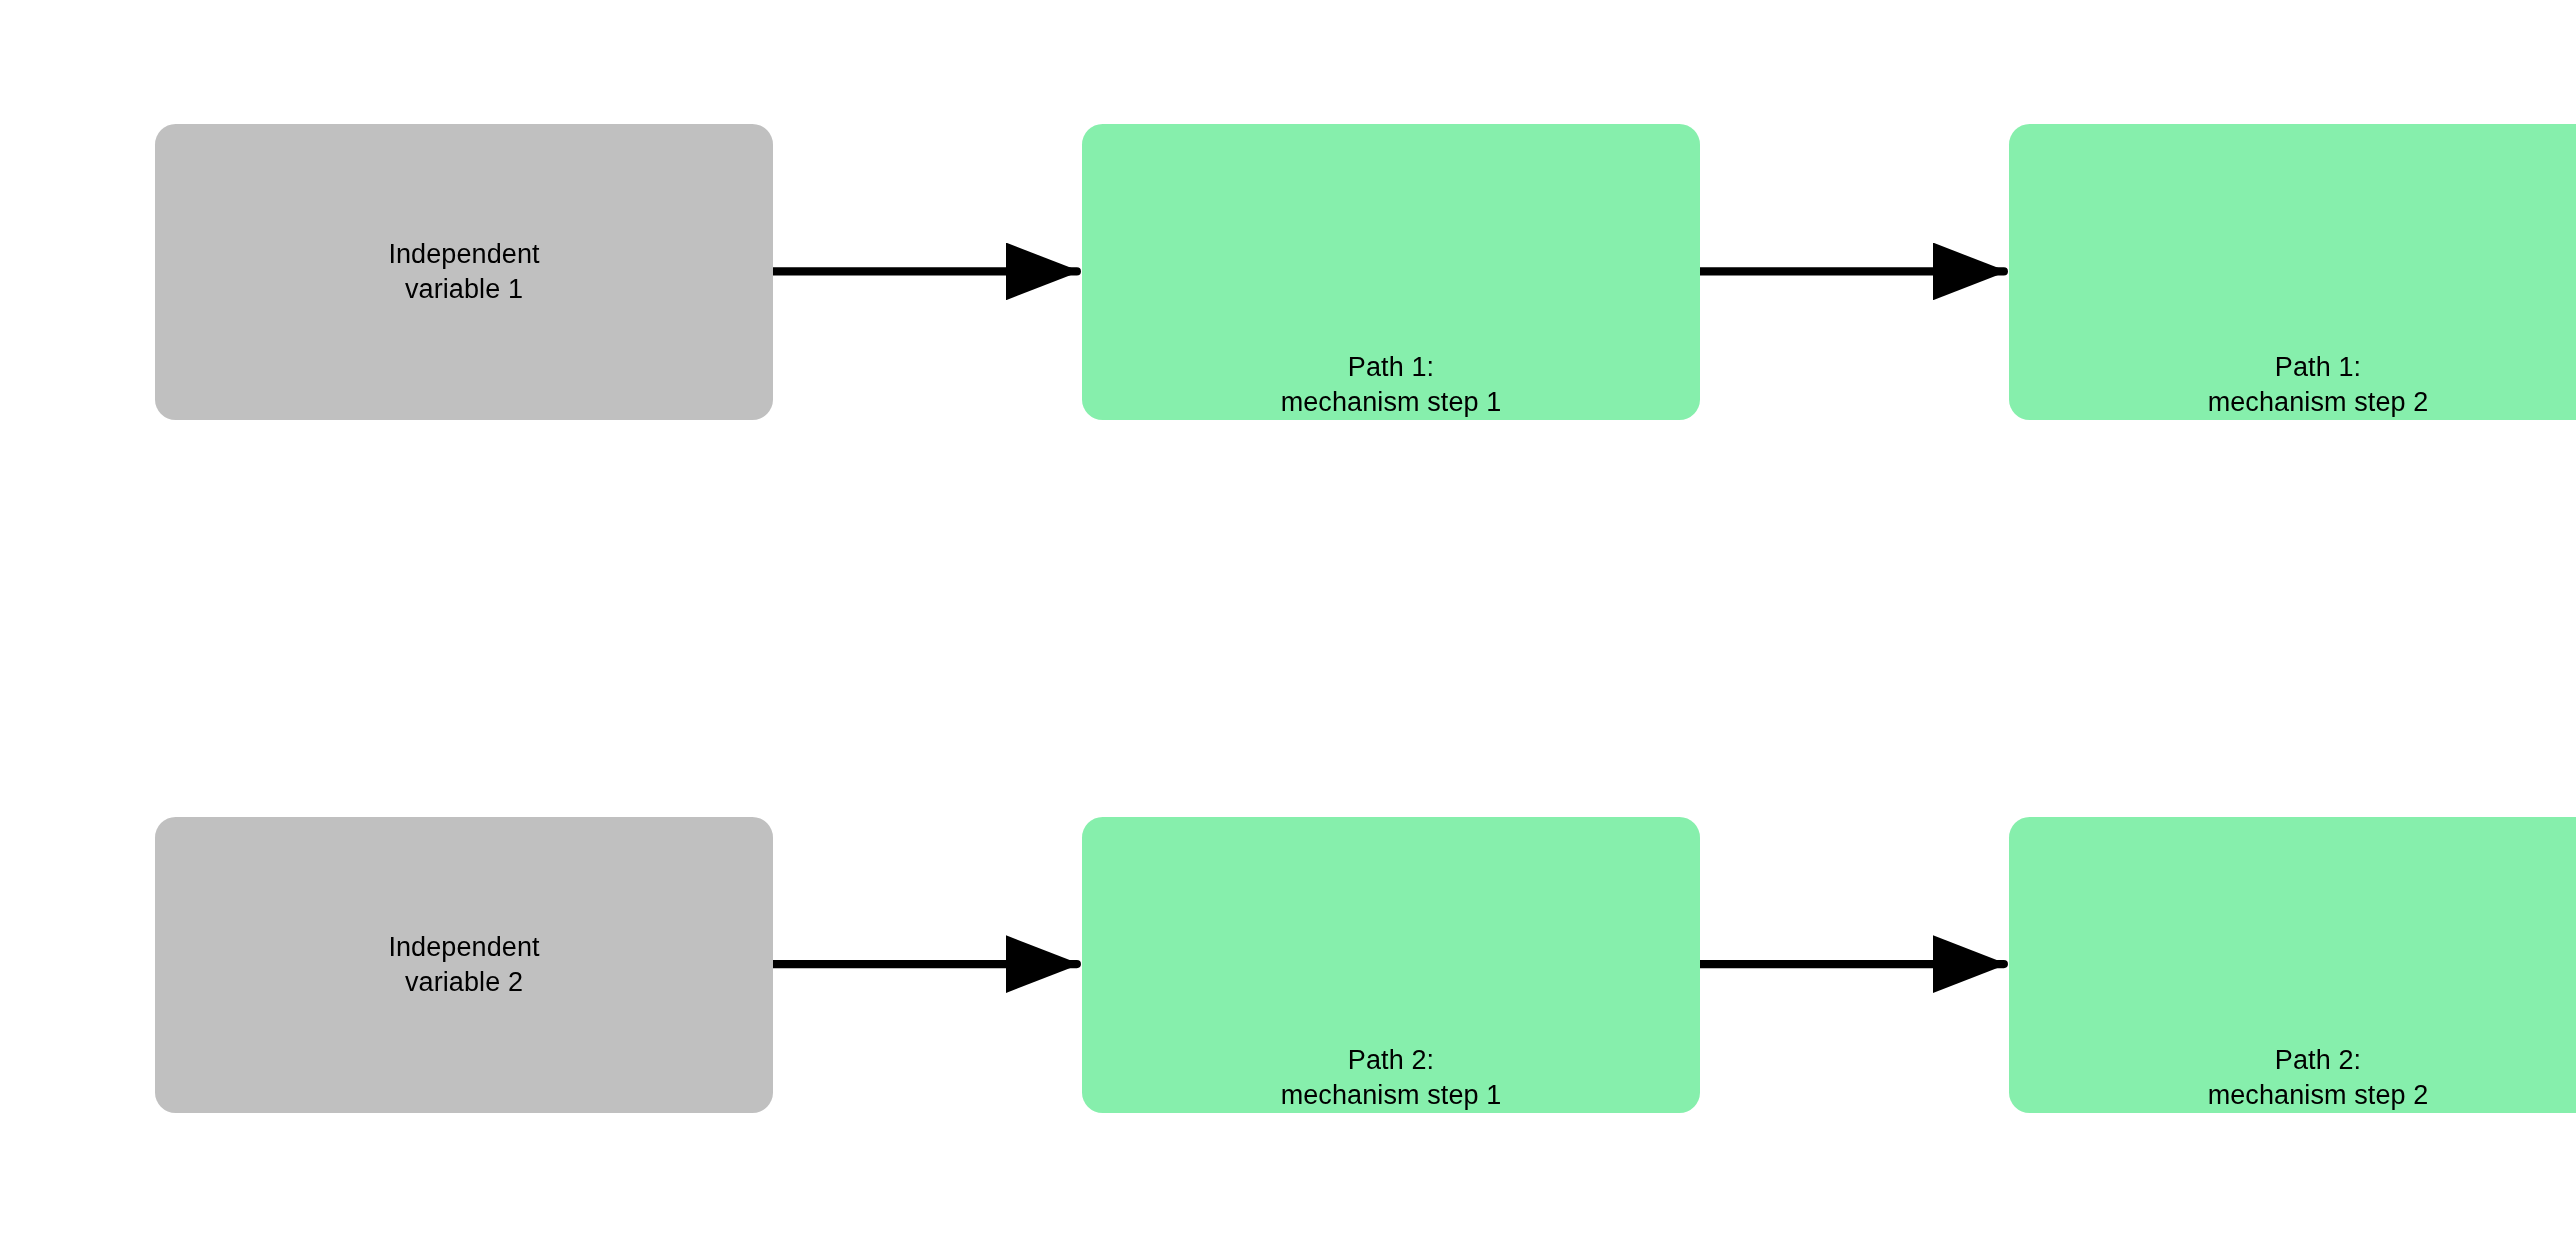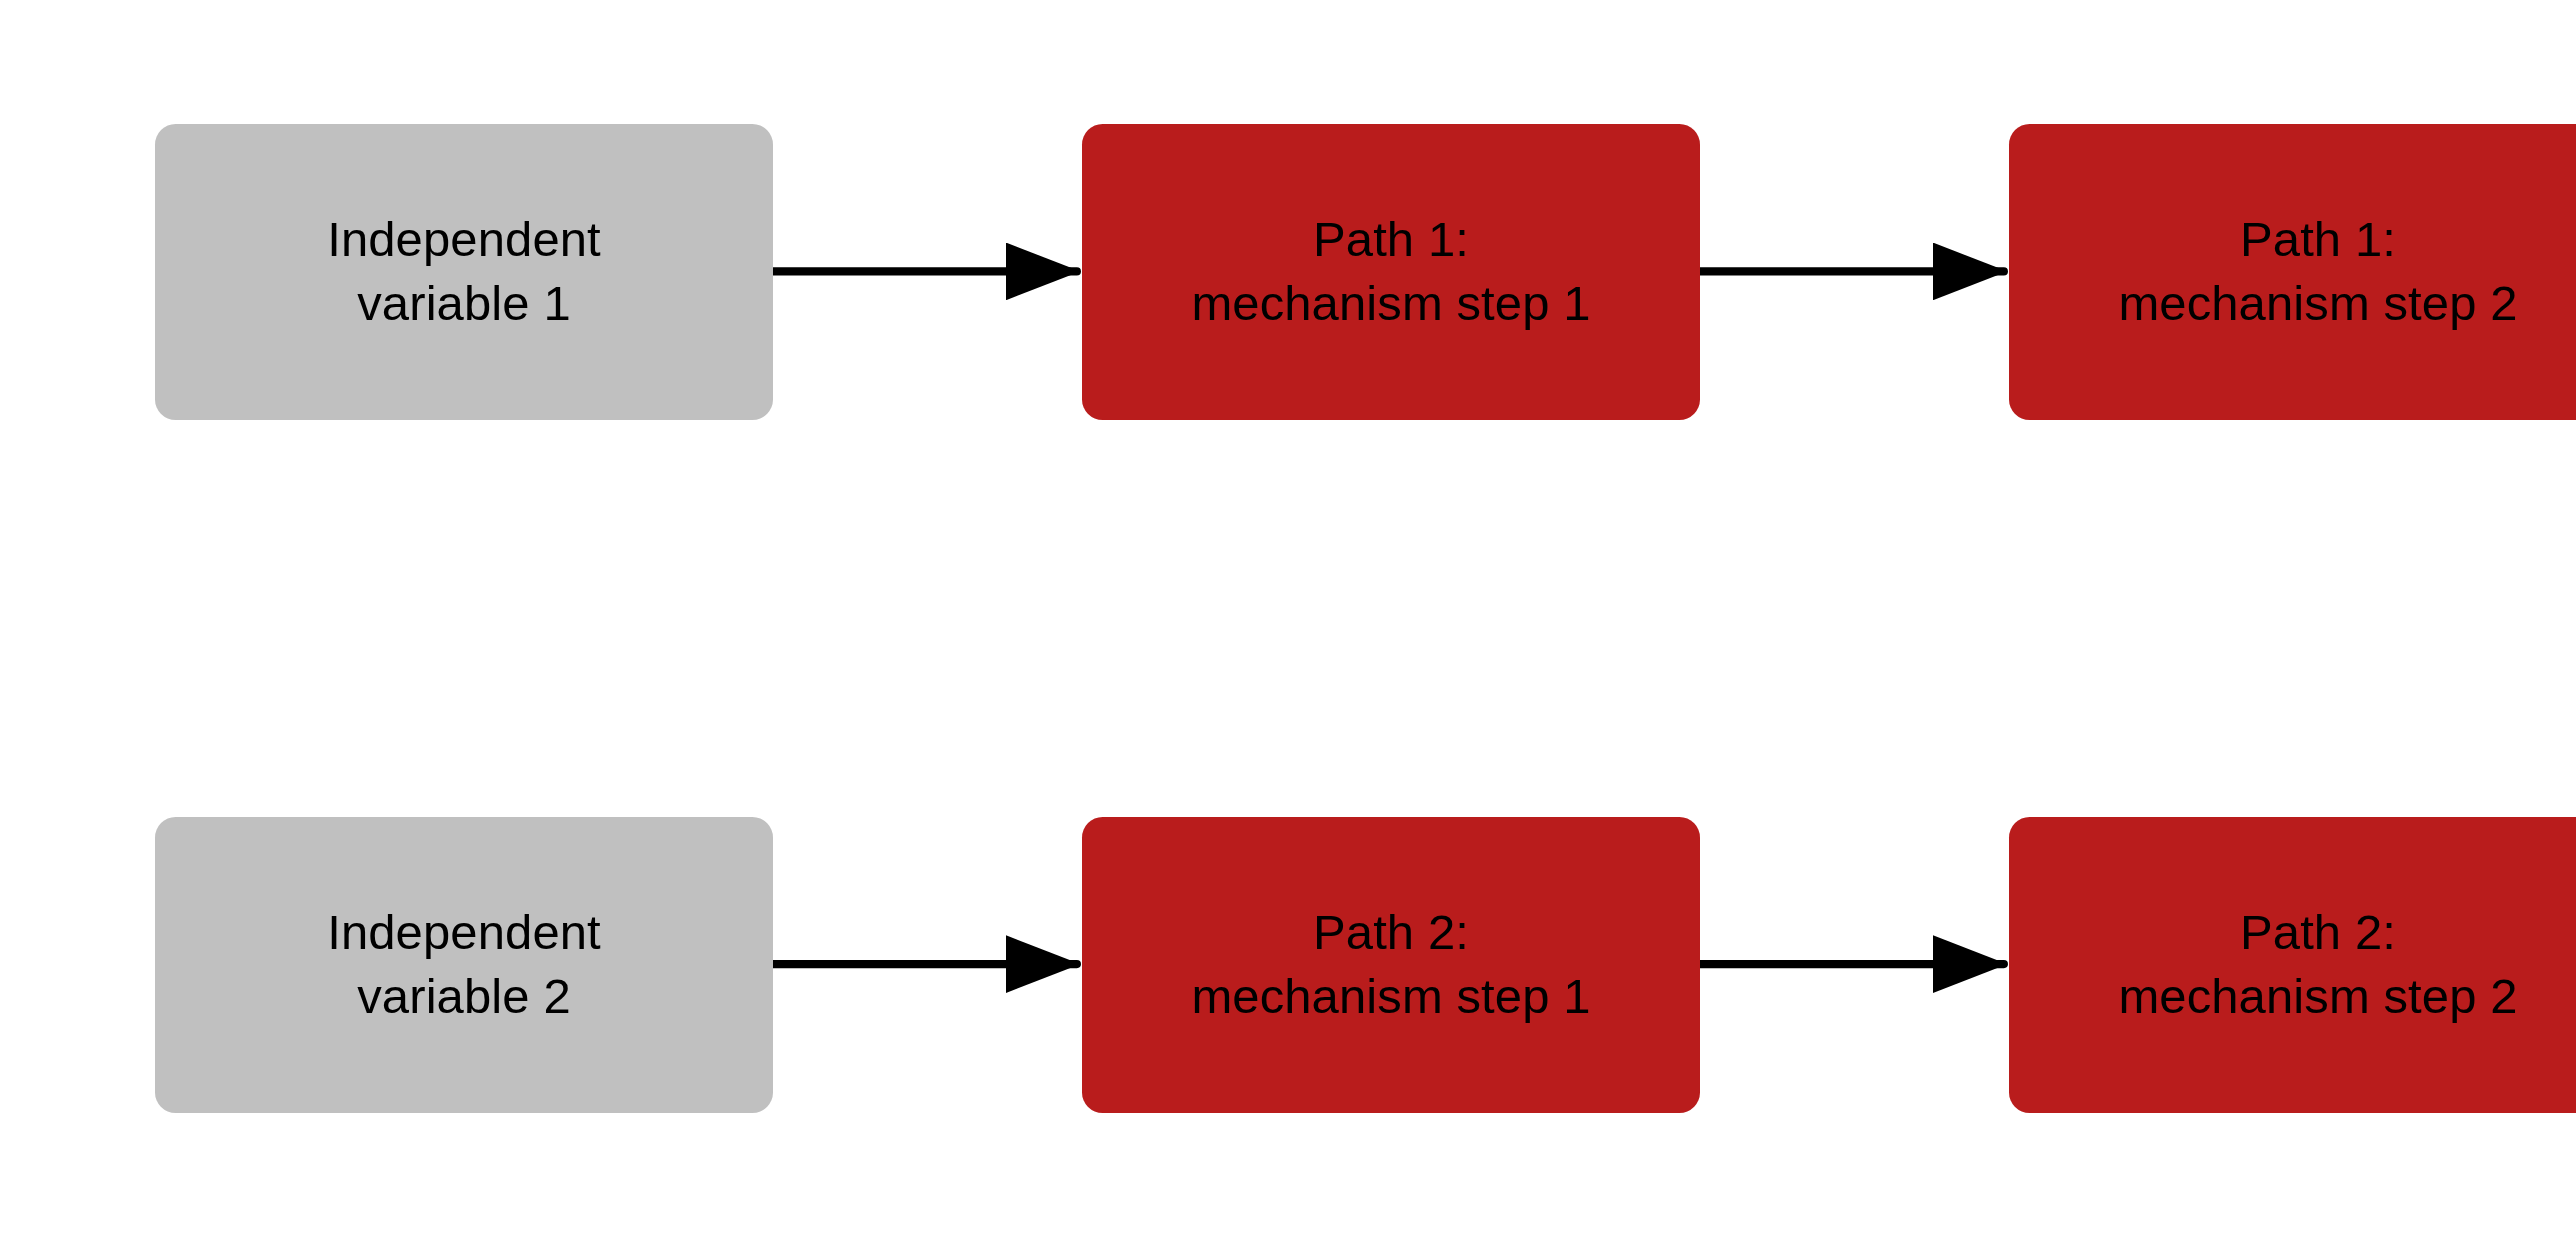--- a/index.html
+++ b/index.html
@@ -28,31 +28,32 @@
   }
   .node {
     position: absolute;
     box-sizing: border-box;
     border-radius: 20.6px;
     display: flex;
     align-items: center;
     justify-content: center;
     text-align: center;
     color: #000000;
-    font-size: 49px;
+    font-size: 27px;
     line-height: 1.30;
     letter-spacing: 0.1px;
     white-space: pre-line;
     padding: 0 20.6px;
   }
   .node-primary {
     background: #c0c0c0;
   }
   .node-secondary {
-    background: #b91c1c;
+    background: #86efac;
+    align-items: flex-end;
   }
   .node-label {
     display: block;
     white-space: pre-line;
   }
 </style>
 </head>
 <body>
 
 <div id="canvas">

